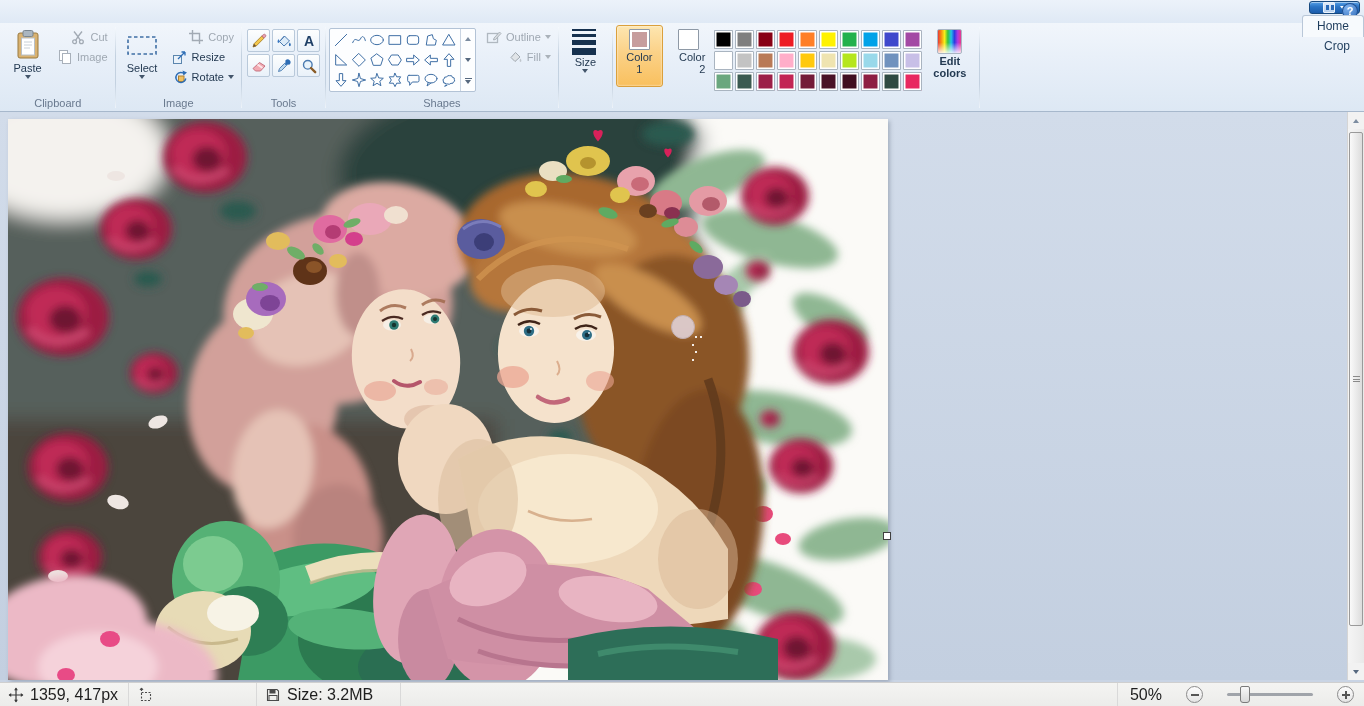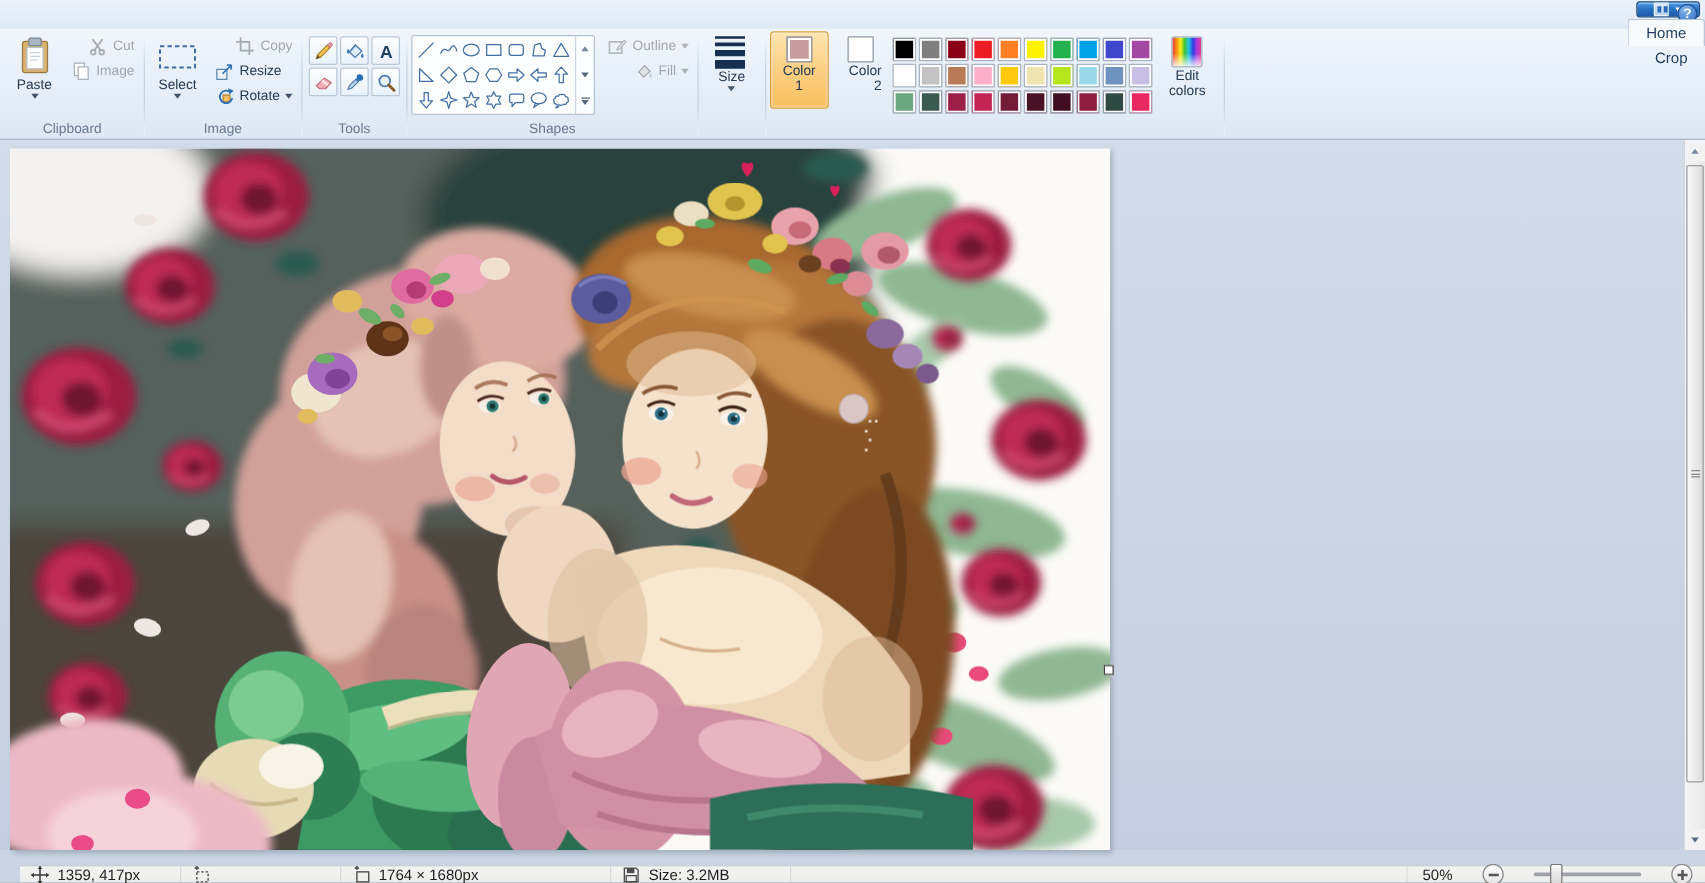--- a/index.html
+++ b/index.html
@@ -68,22 +68,22 @@
   .handle{position:absolute;left:883px;top:420px;width:8px;height:8px;background:#fff;border:1px solid #404040;}
   .vscroll{position:absolute;top:0;bottom:0;right:0;width:17px;background:linear-gradient(90deg,#f5f5f5,#e9e9e9);border-left:1px solid #d5d5d5;}
   .varrow{position:absolute;left:0;right:0;height:17px;display:flex;align-items:center;justify-content:center;background:#f2f2f2;}
   .varrow.up{top:0;}.varrow.down{bottom:0;}
   .vthumb{position:absolute;left:1px;right:1px;top:20px;height:494px;border:1px solid #9a9a9a;border-radius:2px;
     background:linear-gradient(90deg,#fafafa,#dcdcdc);display:flex;align-items:center;justify-content:center;}
   .grip{display:flex;flex-direction:column;gap:1.5px;}
   .grip i{width:7px;height:1px;background:#8a8a8a;display:block;}
 
   
-  .statusbar{position:absolute;left:16px;right:0;bottom:0;height:14px;background:linear-gradient(#f4f4f2,#ececea);
-    border-top:1px solid #cfcfcf;display:flex;align-items:center;font-size:12px;color:#1e1e1e;}
+  .statusbar{position:absolute;left:0;right:0;bottom:0;height:24px;background:linear-gradient(#f4f4f2,#ececea);
+    border-top:1px solid #cfcfcf;display:flex;align-items:center;font-size:16px;color:#1e1e1e;}
   .seg{display:flex;align-items:center;gap:6px;height:100%;padding:0 8px;border-right:1px solid #d9d9d9;}
   .seg.s1{width:129px;}.seg.s2{width:128px;}.seg.s3{width:216px;}.seg.s4{width:144px;}
   .spacer{flex:1;}
   .zoomcluster{display:flex;align-items:center;gap:24px;height:100%;padding:0 10px 0 12px;border-left:1px solid #d9d9d9;}
   .roundbtn{width:17px;height:17px;border-radius:50%;border:1px solid #8a8a8a;background:linear-gradient(#fdfdfd,#e4e4e4);position:relative;}
   .roundbtn::before,.roundbtn::after{content:"";position:absolute;background:#555;}
   .roundbtn.minus::before{width:8px;height:2px;left:3.5px;top:6.5px;}
   .roundbtn.plus::before{width:8px;height:2px;left:3.5px;top:6.5px;}
   .roundbtn.plus::after{width:2px;height:8px;left:6.5px;top:3.5px;}
   .slidetrack{position:relative;width:86px;height:3px;background:#a0a4aa;border-radius:2px;}
@@ -431,21 +431,21 @@
               <div class="swatch" title="#c22454" style="background:#c22454"></div>
               <div class="swatch" title="#741b38" style="background:#741b38"></div>
               <div class="swatch" title="#4a1226" style="background:#4a1226"></div>
               <div class="swatch" title="#400e20" style="background:#400e20"></div>
               <div class="swatch" title="#8e1e42" style="background:#8e1e42"></div>
               <div class="swatch" title="#2f4a42" style="background:#2f4a42"></div>
               <div class="swatch" title="#e82860" style="background:#e82860"></div>
             </div>
           <div class="bigbtn" style="width:52px;">
             <span class="rainbow"></span>
-            <span style="width:40px;">Edit colors</span>
+            <span style="width:40px;font-weight:bold;">Edit colors</span>
           </div>
         </div>
       </div>
       <div class="gdiv"></div>
     </div>
   </div>
 
   <div class="workspace">
     <div class="canvas">
       <svg viewBox="0 0 880 561" preserveAspectRatio="none">
@@ -728,27 +728,20 @@
       </svg>
       <span>1359, 417px</span>
     </div>
     <div class="seg s2">
       <svg width="16" height="16" viewBox="0 0 16 16">
         <path d="M4.5 4 V1.2 M4.5 1.2 L3 3 M4.5 1.2 L6 3" stroke="#4a4a4a" stroke-width="1.1" fill="none"></path>
         <rect x="4.5" y="5.5" width="9" height="8" fill="none" stroke="#4a4a4a" stroke-width="1.1" stroke-dasharray="2 1.5"></rect>
       </svg>
       <span></span>
     </div>
-    <div class="seg s3">
-      <svg width="16" height="16" viewBox="0 0 16 16">
-        <path d="M4.5 4 V1.2 M4.5 1.2 L3 3 M4.5 1.2 L6 3" stroke="#4a4a4a" stroke-width="1.1" fill="none"></path>
-        <rect x="4.5" y="5.5" width="9.5" height="8" fill="none" stroke="#4a4a4a" stroke-width="1.1"></rect>
-      </svg>
-      <span>1764 × 1680px</span>
-    </div>
     <div class="seg s4">
       <svg width="16" height="16" viewBox="0 0 16 16">
         <path d="M2.5 2.5 H12 L13.5 4 V13.5 H2.5 Z" fill="none" stroke="#4a4a4a" stroke-width="1.1"></path>
         <rect x="4.5" y="2.5" width="6" height="4" fill="#4a4a4a"></rect>
         <rect x="4" y="8.5" width="8" height="5" fill="none" stroke="#4a4a4a" stroke-width="1"></rect>
       </svg>
       <span>Size: 3.2MB</span>
     </div>
     <div class="spacer"></div>
     <div class="zoomcluster">

